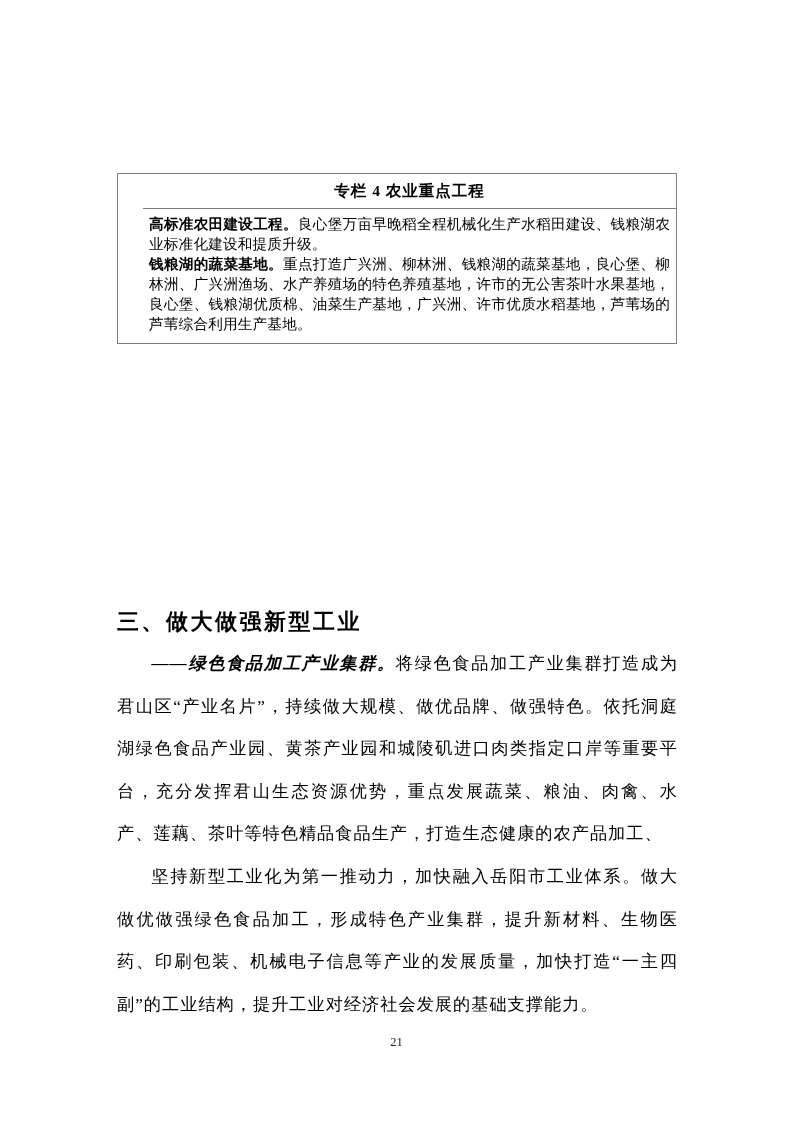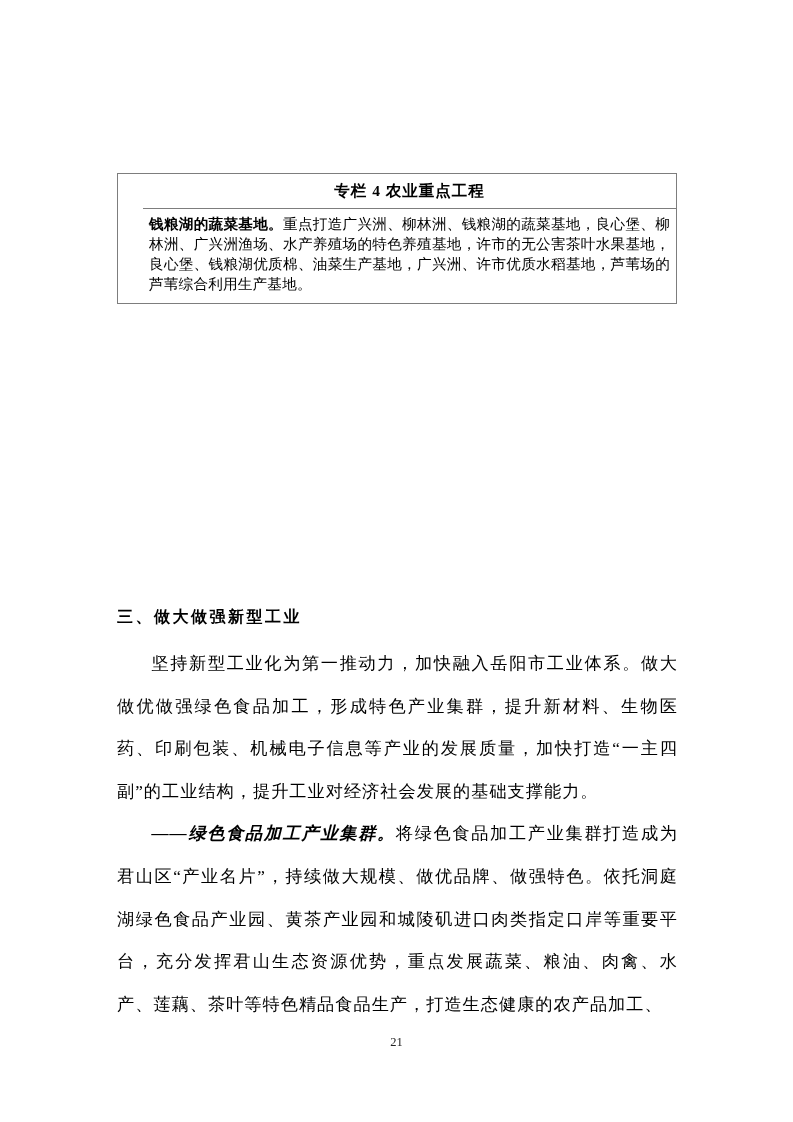--- a/index.html
+++ b/index.html
@@ -47,21 +47,21 @@
   .box-p .lead { font-weight: bold; }
 
   
   .section-heading {
     position: absolute;
     left: 117px;
     top: 607px;
     width: 560px;
     font-family: Liberation Serif, serif;
     font-weight: bold;
-    font-size: 16px;
+    font-size: 22px;
     letter-spacing: 2.5px;
     color: #000000;
   }
 
   
   .body-copy {
     position: absolute;
     left: 117px;
     top: 643px;
     width: 561px;
@@ -90,26 +90,27 @@
   }
 </style>
 </head>
 <body>
 
 <div class="page">
 
   <div class="feature-box">
     <div class="box-title">专栏 4  农业重点工程</div>
     <div class="box-body">
+      <p class="box-p"><span class="lead">高标准农田建设工程。</span><span>良心堡万亩早晚稻全程机械化生产水稻田建设、钱粮湖农业标准化建设和提质升级。</span></p>
       <p class="box-p"><span class="lead">钱粮湖的蔬菜基地。</span><span>重点打造广兴洲、柳林洲、钱粮湖的蔬菜基地，良心堡、柳林洲、广兴洲渔场、水产养殖场的特色养殖基地，许市的无公害茶叶水果基地，良心堡、钱粮湖优质棉、油菜生产基地，广兴洲、许市优质水稻基地，芦苇场的芦苇综合利用生产基地。</span></p>
     </div>
   </div>
 
   <h2 class="section-heading">三、做大做强新型工业</h2>
 
   <div class="body-copy">
+    <p><span class="dash-lead">——绿色食品加工产业集群。</span><span>将绿色食品加工产业集群打造成为君山区“产业名片”，持续做大规模、做优品牌、做强特色。依托洞庭湖绿色食品产业园、黄茶产业园和城陵矶进口肉类指定口岸等重要平台，充分发挥君山生态资源优势，重点发展蔬菜、粮油、肉禽、水产、莲藕、茶叶等特色精品食品生产，打造生态健康的农产品加工、</span></p>
     <p><span>坚持新型工业化为第一推动力，加快融入岳阳市工业体系。做大做优做强绿色食品加工，形成特色产业集群，提升新材料、生物医药、印刷包装、机械电子信息等产业的发展质量，加快打造“一主四副”的工业结构，提升工业对经济社会发展的基础支撑能力。</span></p>
-    <p><span class="dash-lead">——绿色食品加工产业集群。</span><span>将绿色食品加工产业集群打造成为君山区“产业名片”，持续做大规模、做优品牌、做强特色。依托洞庭湖绿色食品产业园、黄茶产业园和城陵矶进口肉类指定口岸等重要平台，充分发挥君山生态资源优势，重点发展蔬菜、粮油、肉禽、水产、莲藕、茶叶等特色精品食品生产，打造生态健康的农产品加工、</span></p>
   </div>
 
   <div class="page-number">21</div>
 
 </div>
 
 </body></html>

